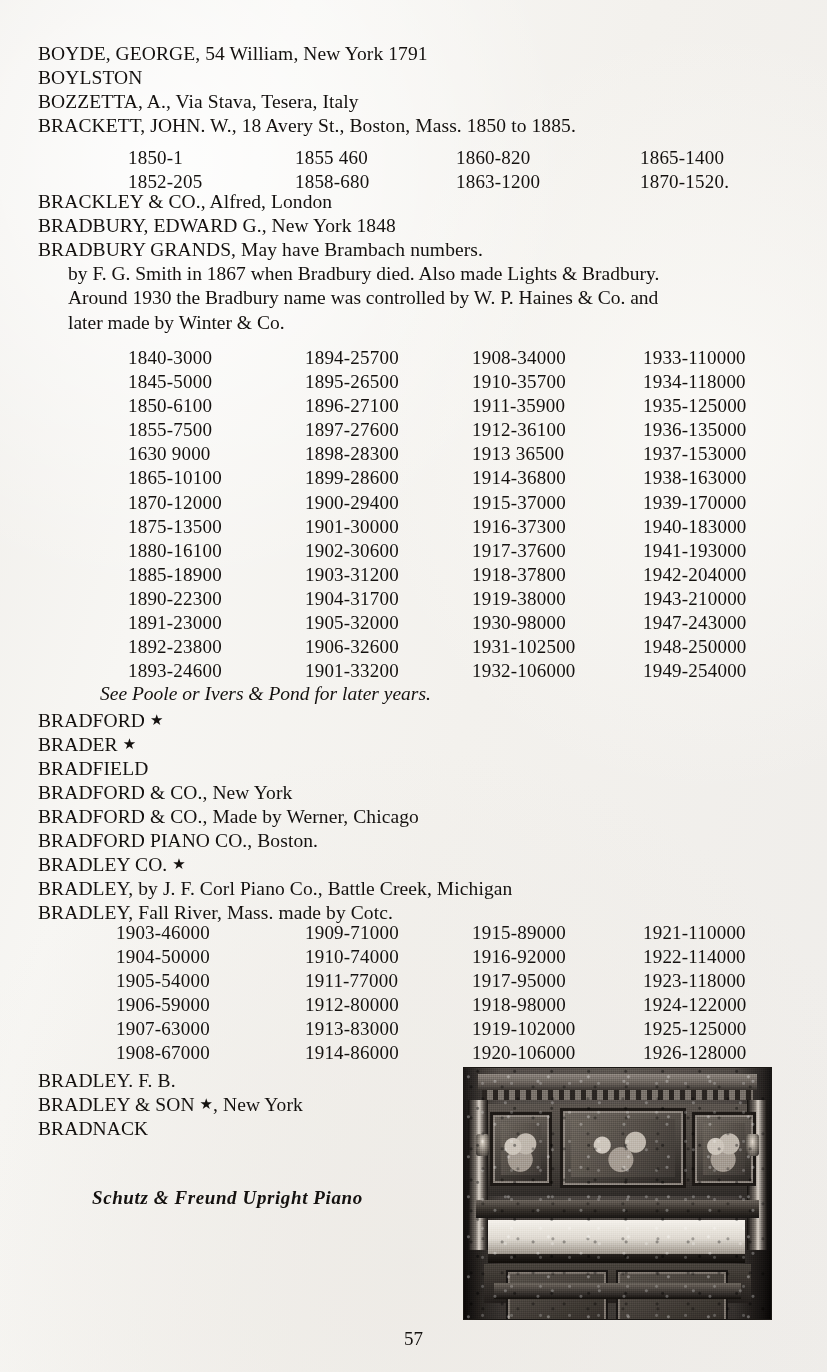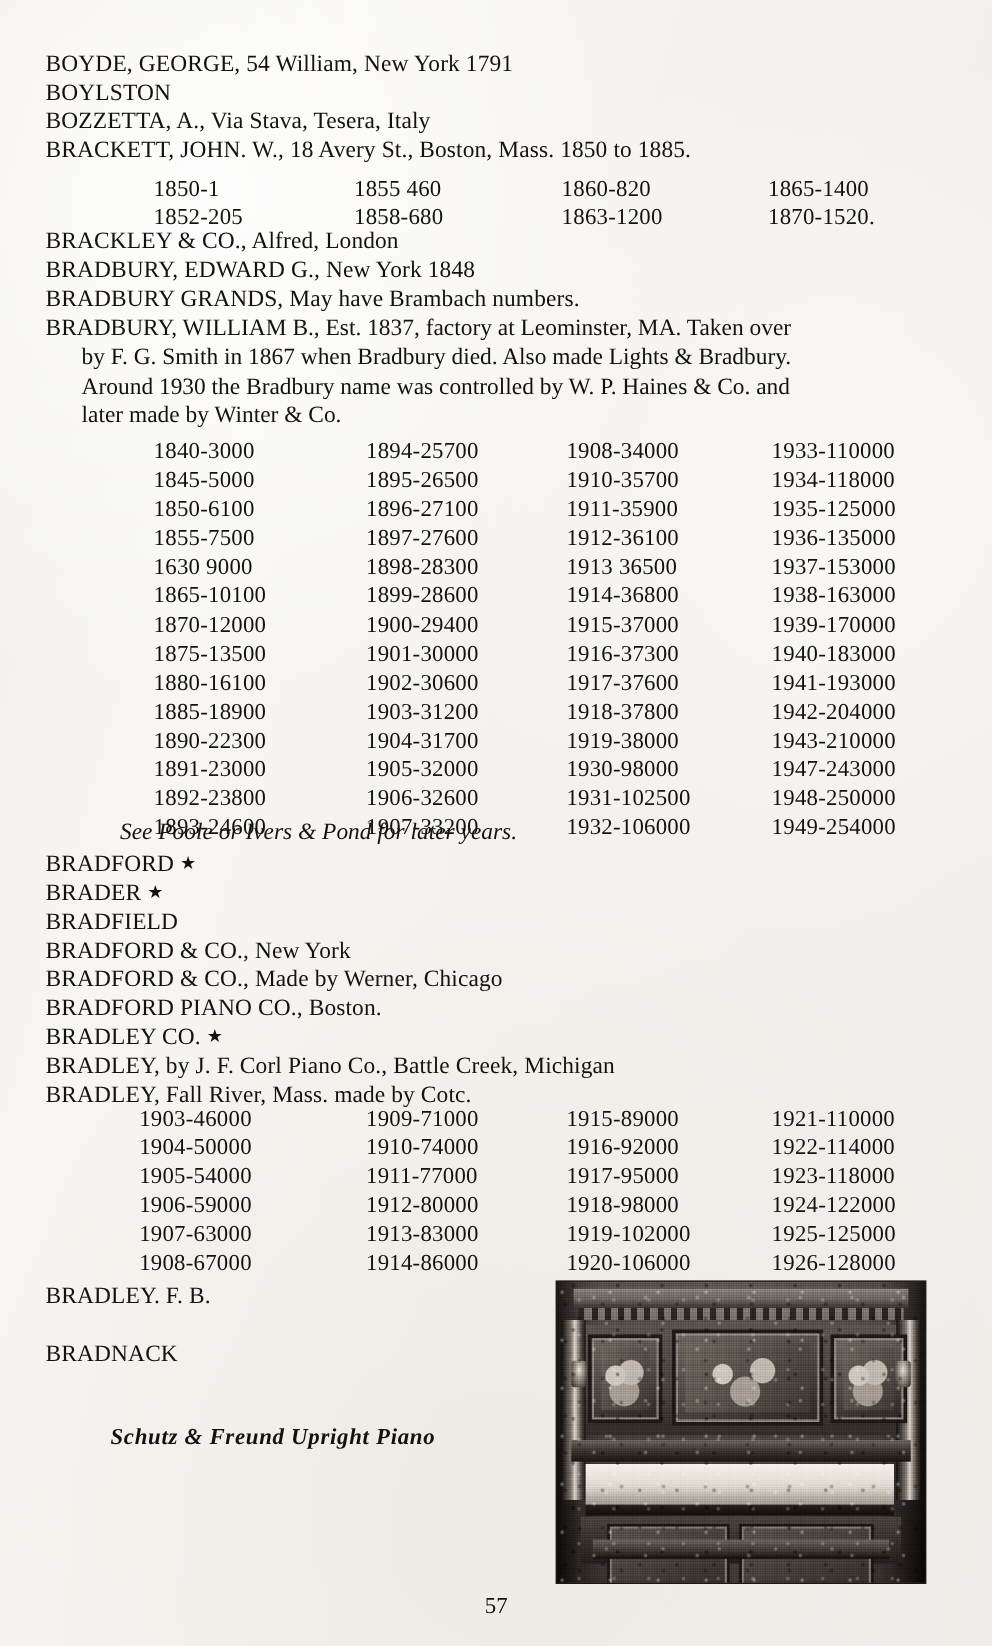--- a/index.html
+++ b/index.html
@@ -254,42 +254,41 @@
 
   <div class="numtable" style="left:0; top:146px; width:694px; height:48px">
     <div class="col" style="left:128px">
       <span class="cell">1850-1</span>
       <span class="cell">1852-205</span>
     </div>
     <div class="col" style="left:295px">
       <span class="cell">1855 460</span>
       <span class="cell">1858-680</span>
     </div>
-    <div class="col" style="left:468px">
+    <div class="col" style="left:456px">
       <span class="cell">1860-820</span>
       <span class="cell">1863-1200</span>
     </div>
     <div class="col" style="left:640px">
       <span class="cell">1865-1400</span>
       <span class="cell">1870-1520.</span>
     </div>
   </div>
 
   <div class="entry" style="top:192px">BRACKLEY &amp; CO., Alfred, London</div>
   <div class="entry" style="top:216px">BRADBURY, EDWARD G., New York 1848</div>
   <div class="entry" style="top:240px">BRADBURY GRANDS, May have Brambach numbers.</div>
 
   <div class="para" style="top:262px">
-    <span>BRADBURY, WILLIAM B., Est. 1837, factory at Leominster, MA.  Taken over</span>
     <span class="cont">by F. G. Smith in 1867 when Bradbury died. Also made Lights &amp; Bradbury.</span>
     <span class="cont">Around 1930 the Bradbury name was controlled by W.  P. Haines &amp; Co. and</span>
     <span class="cont">later made by Winter &amp; Co.</span>
   </div>
 
-  <div class="numtable" style="left:0; top:365px; width:827px; height:340px">
+  <div class="numtable" style="left:0; top:346px; width:827px; height:340px">
     <div class="col" style="left:128px">
       <span class="cell">1840-3000</span>
       <span class="cell">1845-5000</span>
       <span class="cell">1850-6100</span>
       <span class="cell">1855-7500</span>
       <span class="cell">1630 9000</span>
       <span class="cell">1865-10100</span>
       <span class="cell">1870-12000</span>
       <span class="cell">1875-13500</span>
       <span class="cell">1880-16100</span>
@@ -306,21 +305,21 @@
       <span class="cell">1897-27600</span>
       <span class="cell">1898-28300</span>
       <span class="cell">1899-28600</span>
       <span class="cell">1900-29400</span>
       <span class="cell">1901-30000</span>
       <span class="cell">1902-30600</span>
       <span class="cell">1903-31200</span>
       <span class="cell">1904-31700</span>
       <span class="cell">1905-32000</span>
       <span class="cell">1906-32600</span>
-      <span class="cell">1907-33200</span>
+      <span class="cell">1901-33200</span>
     </div>
     <div class="col" style="left:472px">
       <span class="cell">1908-34000</span>
       <span class="cell">1910-35700</span>
       <span class="cell">1911-35900</span>
       <span class="cell">1912-36100</span>
       <span class="cell">1913 36500</span>
       <span class="cell">1914-36800</span>
       <span class="cell">1915-37000</span>
       <span class="cell">1916-37300</span>
@@ -399,20 +398,24 @@
       <span class="cell">1921-110000</span>
       <span class="cell">1922-114000</span>
       <span class="cell">1923-118000</span>
       <span class="cell">1924-122000</span>
       <span class="cell">1925-125000</span>
       <span class="cell">1926-128000</span>
     </div>
   </div>
 
   <div class="entry" style="top:1071px">BRADLEY. F. B.</div>
+  <div class="entry" style="top:1095px">
+    <span>BRADLEY &amp; SON</span>
+    <span class="star">★</span><span>, New York</span>
+  </div>
   <div class="entry" style="top:1119px">BRADNACK</div>
 
   <div class="caption" style="left:92px; top:1187px">Schutz &amp; Freund Upright Piano</div>
 
   <div class="photo">
     <div class="photo-inner">
       <div class="rail-top"></div>
       <div class="rail-dentil"></div>
       <div class="upper-panel"></div>
       <div class="pilaster l"></div>

